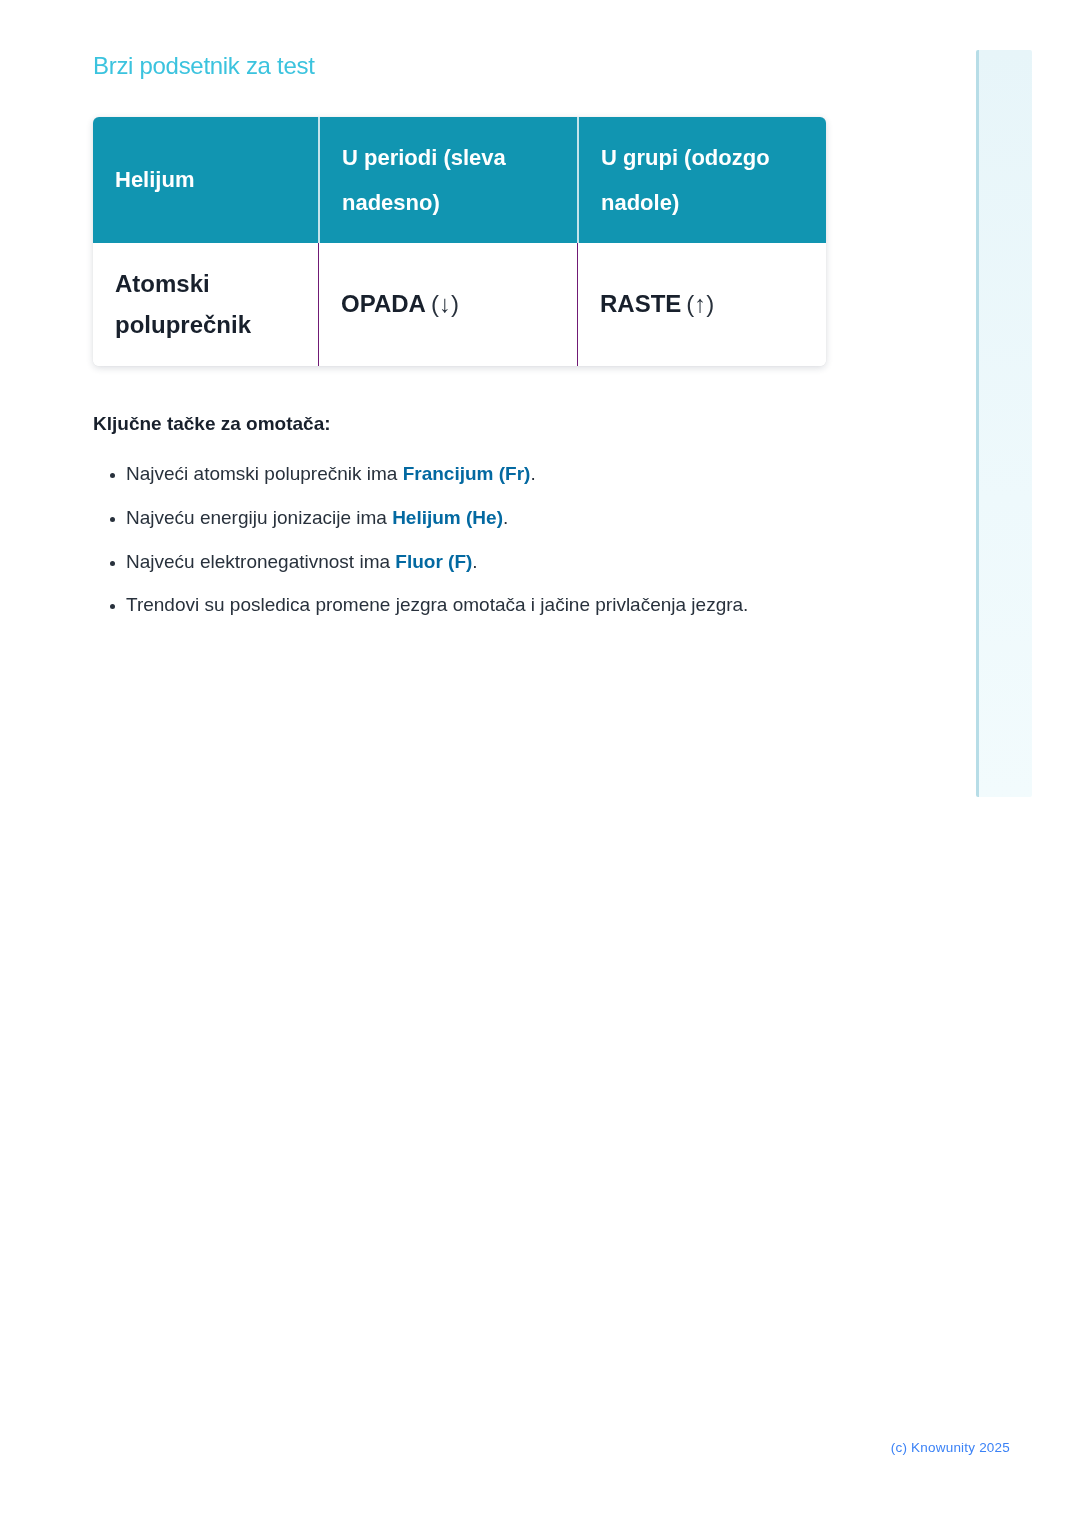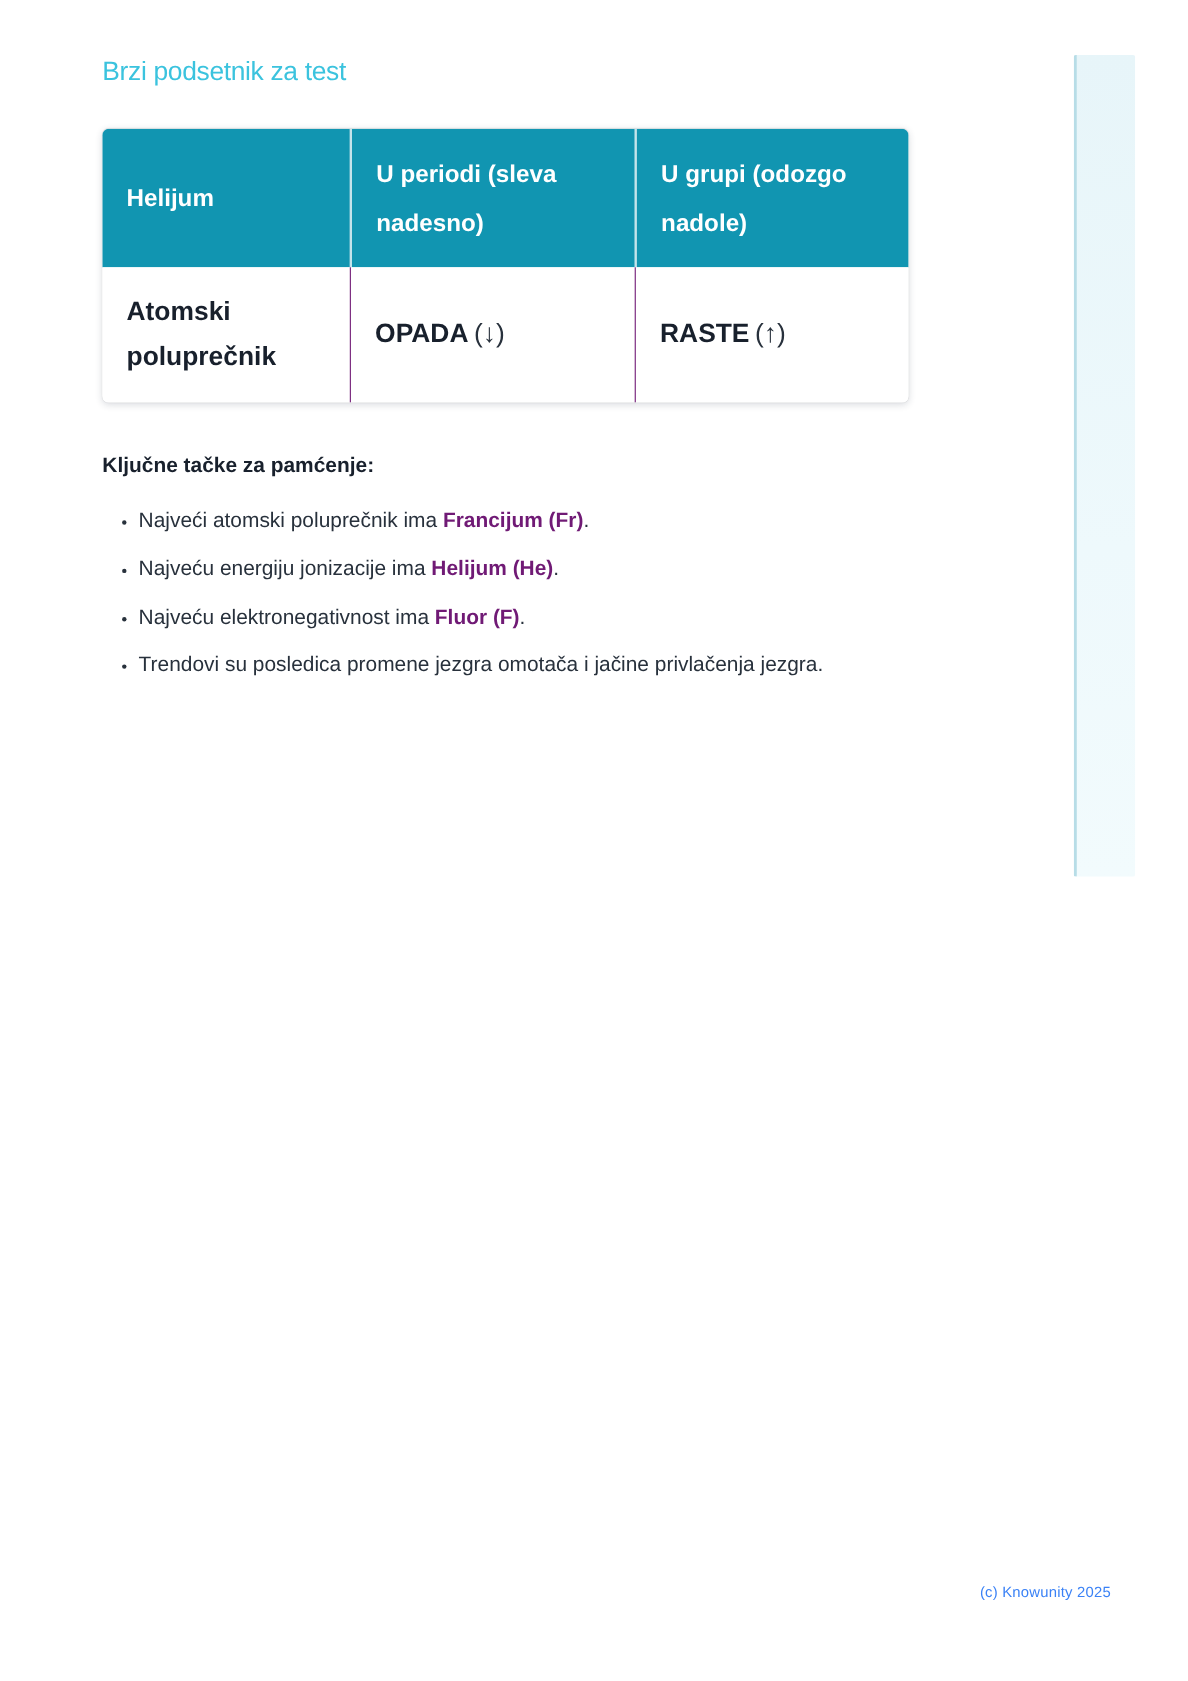--- a/index.html
+++ b/index.html
@@ -79,21 +79,21 @@
     padding-left: 33px;
     list-style: disc;
   }
   ul.keypoints-list li {
     font-size: 19px;
     line-height: 1.35;
     margin-bottom: 18px;
     color: #28313c;
   }
   ul.keypoints-list li::marker { color: #28313c; font-size: 0.8em; }
-  ul.keypoints-list b { font-weight: 700; color: #701a75; margin-top: 28px; }
+  ul.keypoints-list b { font-weight: 700; color: #0369a1; margin-top: 28px; }
   
   .side-edge {
     position: absolute;
     left: 976px;
     top: 50px;
     width: 56px;
     height: 747px;
     background: linear-gradient(180deg, #e7f5f9 0%, #eef9fc 60%, #f2fbfd 100%);
     border-left: 3px solid #b7dde7;
     border-radius: 2px;
@@ -132,21 +132,21 @@
       <tbody>
         <tr>
           <td class="prop-cell">Atomski poluprečnik</td>
           <td><span class="trend-word">OPADA</span><span class="trend-arrow">(↓)</span></td>
           <td><span class="trend-word">RASTE</span><span class="trend-arrow">(↑)</span></td>
         </tr>
       </tbody>
     </table>
   </div>
 
-  <p class="keypoints-heading">Ključne tačke za pamćenje:</p>
+  <p class="keypoints-heading">Ključne tačke za omotača:</p>
 
   <ul class="keypoints-list">
     <li><span>Najveći atomski poluprečnik ima </span><b>Francijum (Fr)</b><span>.</span></li>
     <li><span>Najveću energiju jonizacije ima </span><b>Helijum (He)</b><span>.</span></li>
     <li><span>Najveću elektronegativnost ima </span><b>Fluor (F)</b><span>.</span></li>
     <li><span>Trendovi su posledica promene jezgra omotača i jačine privlačenja jezgra.</span><b></b><span></span></li>
   </ul>
 
 </div>
 

